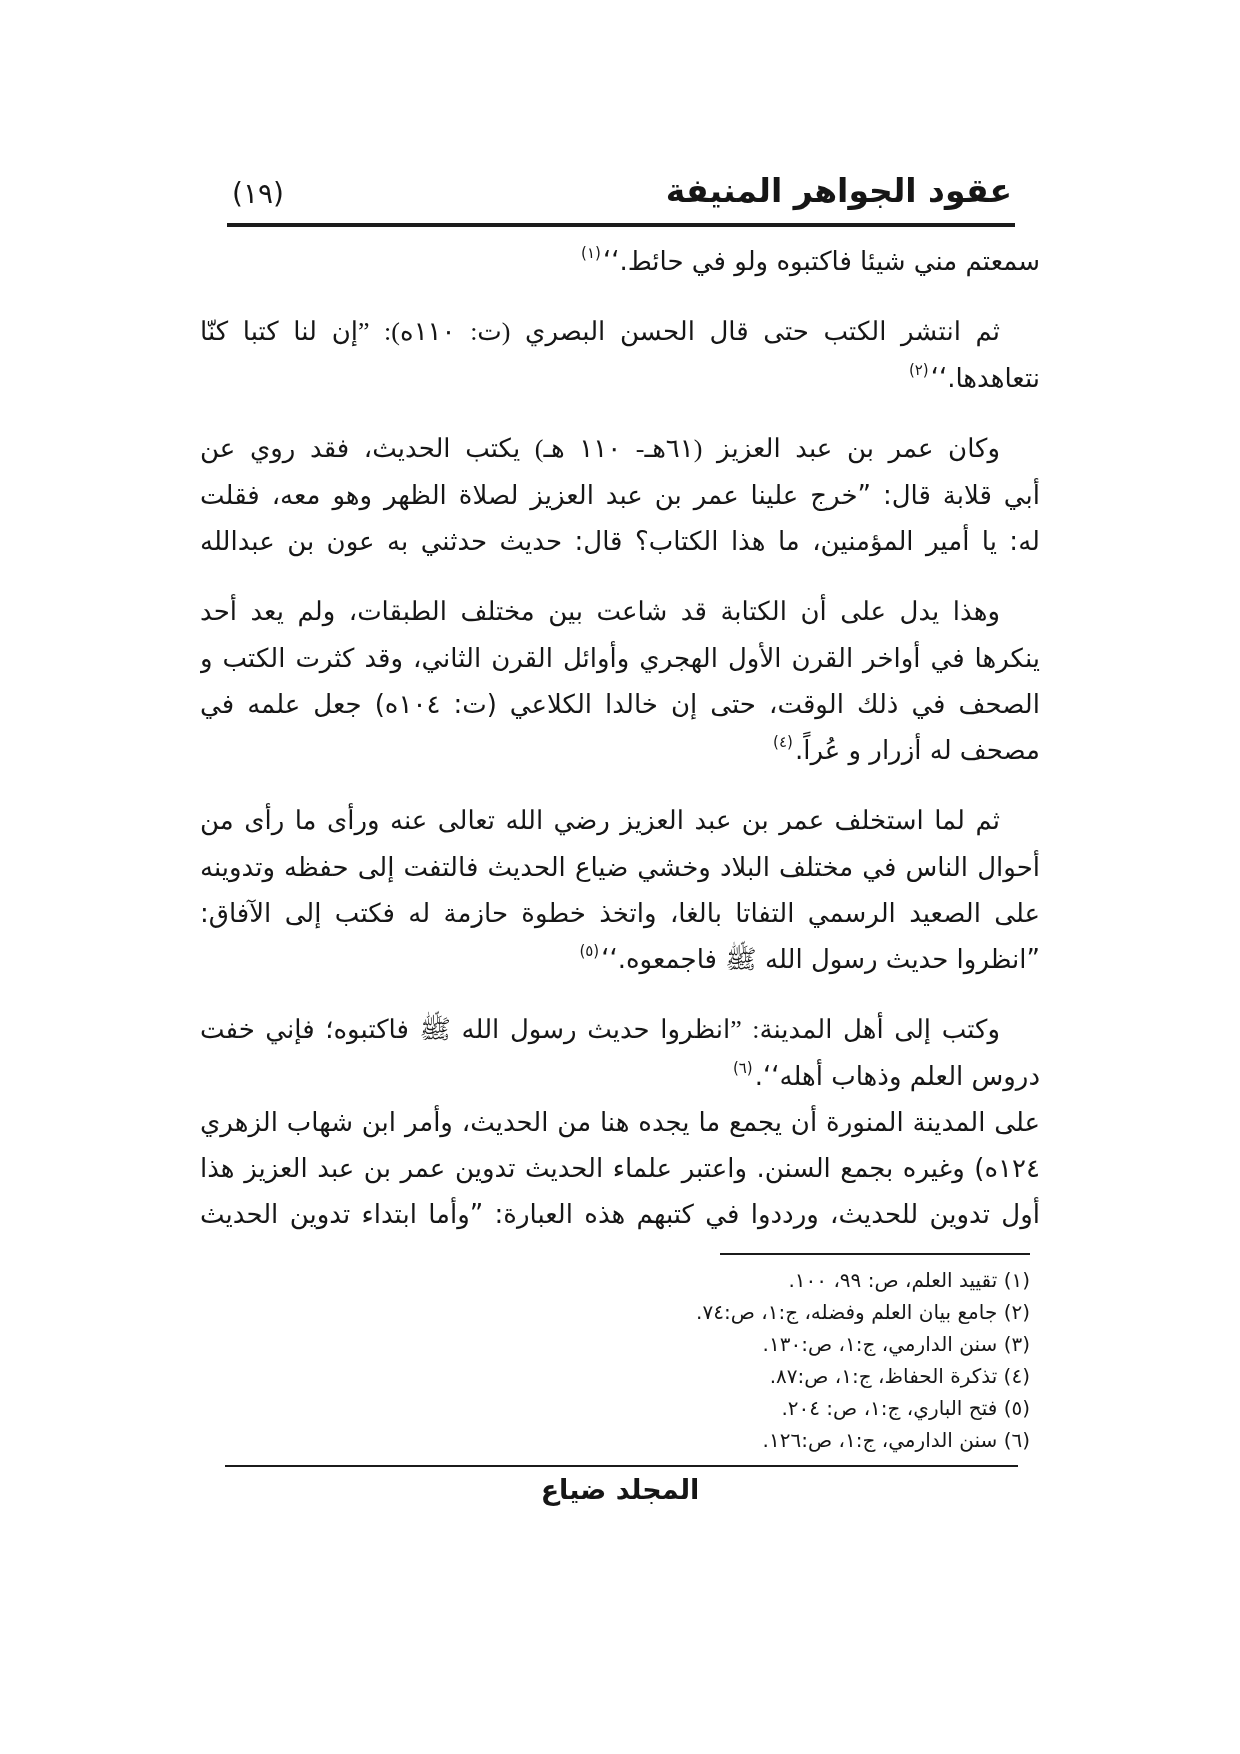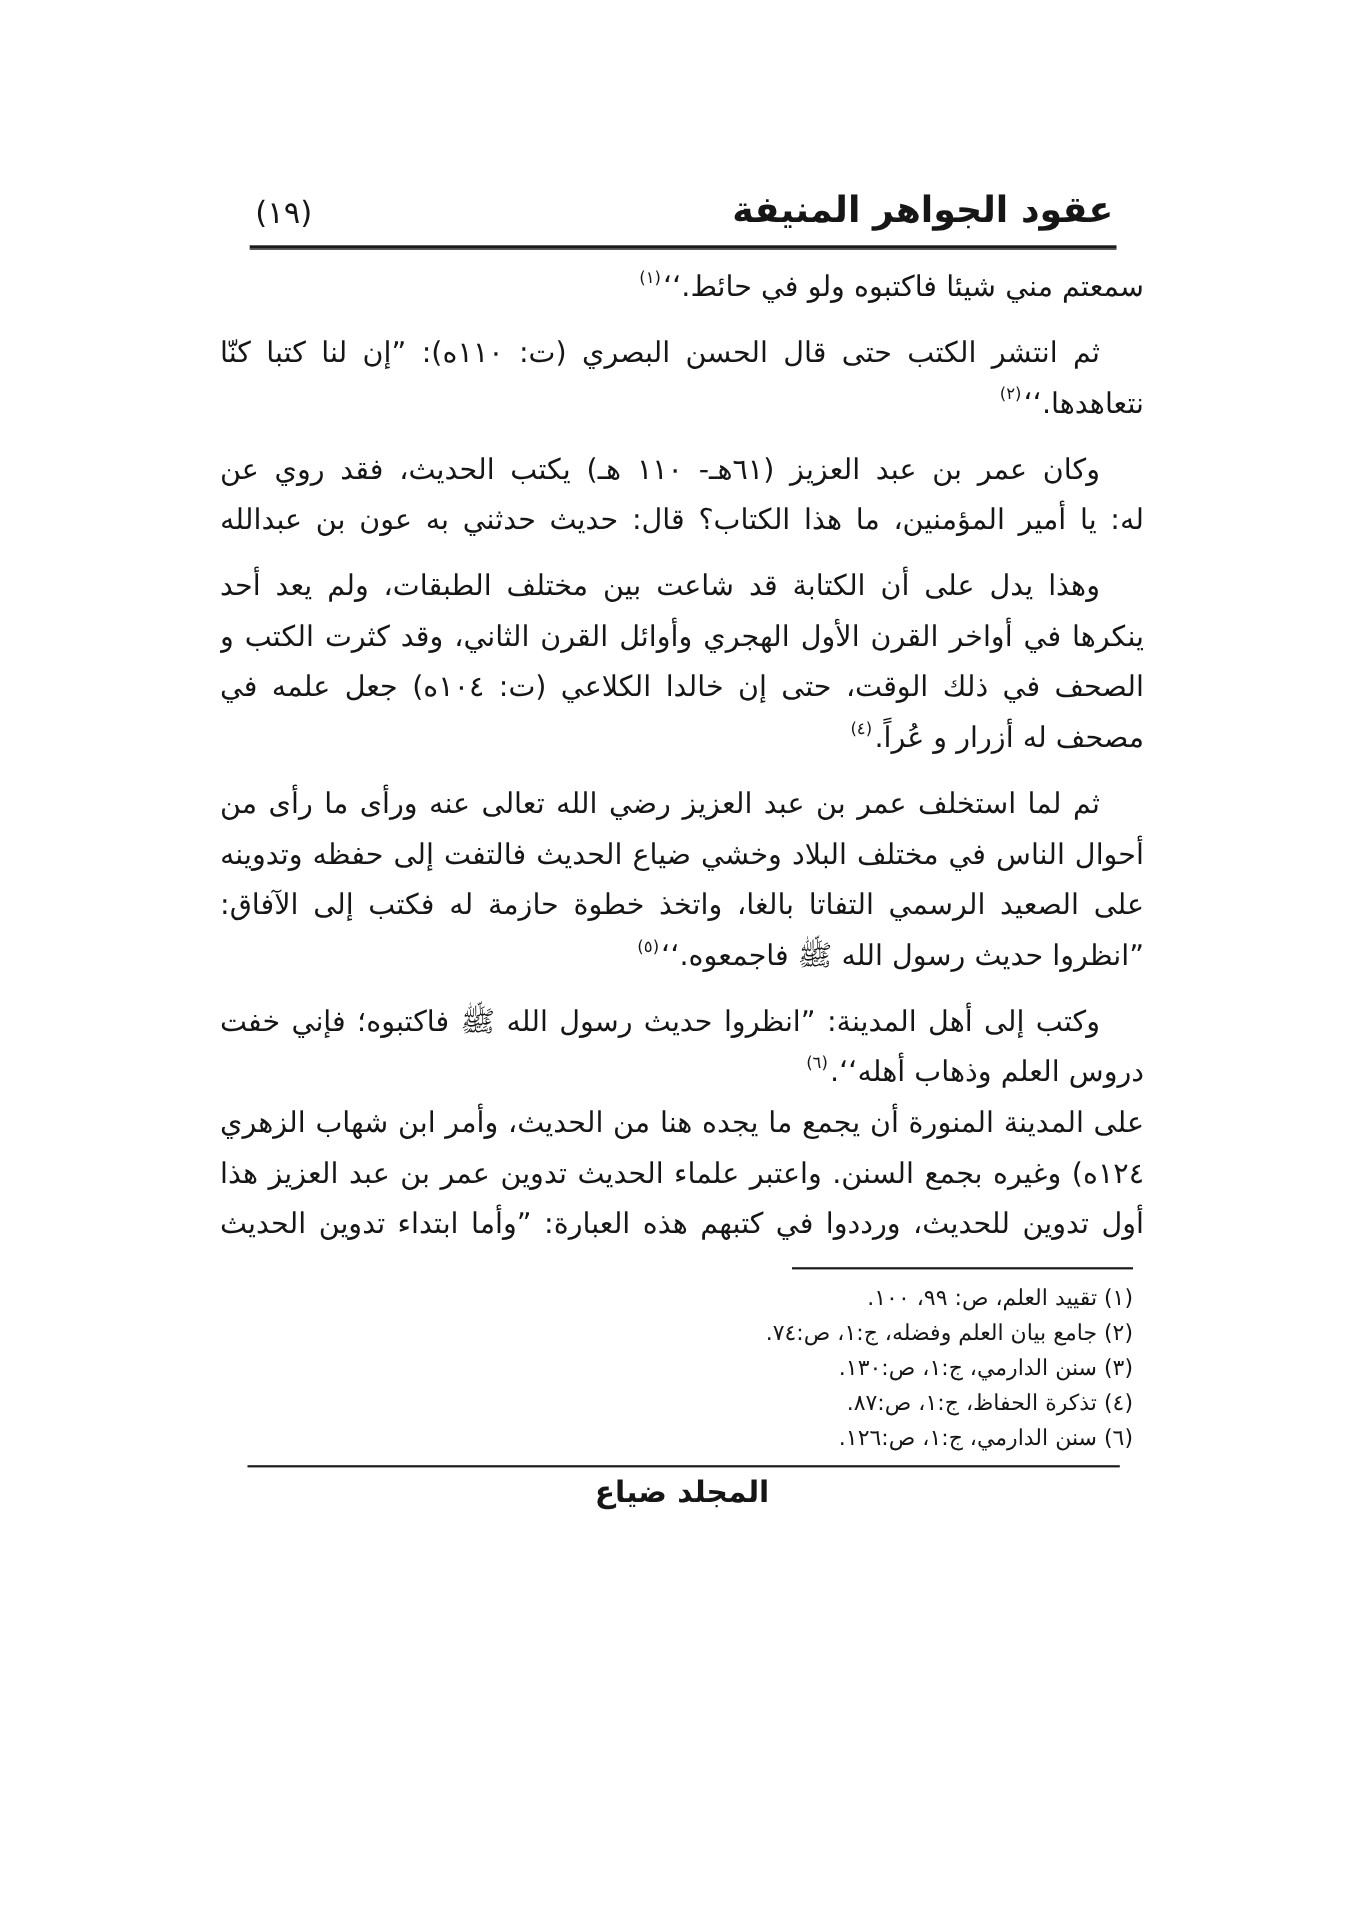--- a/index.html
+++ b/index.html
@@ -35,21 +35,21 @@
   .line {
     font-size: 26px;
     line-height: 46px;
     height: 46px;
     overflow: hidden;
     text-align: justify;
     text-align-last: justify;
   }
   .line.end { text-align: right; text-align-last: right; }
   .line.indent { text-indent: 40px; }
-  .line.pstart { margin-top: 14px; }
+  .line.pstart { margin-top: 25px; font-family: Liberation Serif, serif; }
   sup.fn {
     font-size: 15px;
     line-height: 0;
     vertical-align: 12px;
     margin-right: 2px;
   }
   .fnsep {
     width: 310px;
     margin: 16px 10px 0 auto;
     border-top: 2.5px solid #1b1b1b;
@@ -74,20 +74,21 @@
       <div class="header-title">عقود الجواهر المنيفة</div>
       <div class="page-num">(١٩)</div>
     </div>
     <div class="header-rule"></div>
 
     <div class="body-block">
       <div class="line end"><span>سمعتم مني شيئا فاكتبوه ولو في حائط.‘‘</span><sup class="fn">(١)</sup></div>
       <div class="line pstart indent"><span>ثم انتشر الكتب حتى قال الحسن البصري (ت: ١١٠ه): ”إن لنا كتبا كنّا</span></div>
       <div class="line end"><span>نتعاهدها.‘‘</span><sup class="fn">(٢)</sup></div>
       <div class="line pstart indent"><span>وكان عمر بن عبد العزيز (٦١هـ- ١١٠ هـ) يكتب الحديث، فقد روي عن</span></div>
+      <div class="line"><span>أبي قلابة قال: ”خرج علينا عمر بن عبد العزيز لصلاة الظهر وهو معه، فقلت</span></div>
       <div class="line"><span>له: يا أمير المؤمنين، ما هذا الكتاب؟ قال: حديث حدثني به عون بن عبدالله</span></div>
       <div class="line pstart indent"><span>وهذا يدل على أن الكتابة قد شاعت بين مختلف الطبقات، ولم يعد أحد</span></div>
       <div class="line"><span>ينكرها في أواخر القرن الأول الهجري وأوائل القرن الثاني، وقد كثرت الكتب و</span></div>
       <div class="line"><span>الصحف في ذلك الوقت، حتى إن خالدا الكلاعي (ت: ١٠٤ه) جعل علمه في</span></div>
       <div class="line end"><span>مصحف له أزرار و عُراً.</span><sup class="fn">(٤)</sup></div>
       <div class="line pstart indent"><span>ثم لما استخلف عمر بن عبد العزيز رضي الله تعالى عنه ورأى ما رأى من</span></div>
       <div class="line"><span>أحوال الناس في مختلف البلاد وخشي ضياع الحديث فالتفت إلى حفظه وتدوينه</span></div>
       <div class="line"><span>على الصعيد الرسمي التفاتا بالغا، واتخذ خطوة حازمة له فكتب إلى الآفاق:</span></div>
       <div class="line end"><span>”انظروا حديث رسول الله ﷺ فاجمعوه.‘‘</span><sup class="fn">(٥)</sup></div>
       <div class="line pstart indent"><span>وكتب إلى أهل المدينة: ”انظروا حديث رسول الله ﷺ فاكتبوه؛ فإني خفت</span></div>
@@ -97,20 +98,21 @@
       <div class="line"><span>أول تدوين للحديث، ورددوا في كتبهم هذه العبارة: ”وأما ابتداء تدوين الحديث</span></div>
     </div>
 
     <div class="fnsep"></div>
 
     <div class="footnotes">
       <div class="fnline">(١) تقييد العلم، ص: ٩٩، ١٠٠.</div>
       <div class="fnline">(٢) جامع بيان العلم وفضله، ج:١، ص:٧٤.</div>
       <div class="fnline">(٣) سنن الدارمي، ج:١، ص:١٣٠.</div>
       <div class="fnline">(٤) تذكرة الحفاظ، ج:١، ص:٨٧.</div>
+      <div class="fnline">(٥) فتح الباري، ج:١، ص: ٢٠٤.</div>
       <div class="fnline">(٦) سنن الدارمي، ج:١، ص:١٢٦.</div>
     </div>
 
     <div class="footer-rule"></div>
     <div class="footer-text">المجلد ضياع</div>
 
   </div>
 </div>
 
 </body></html>

